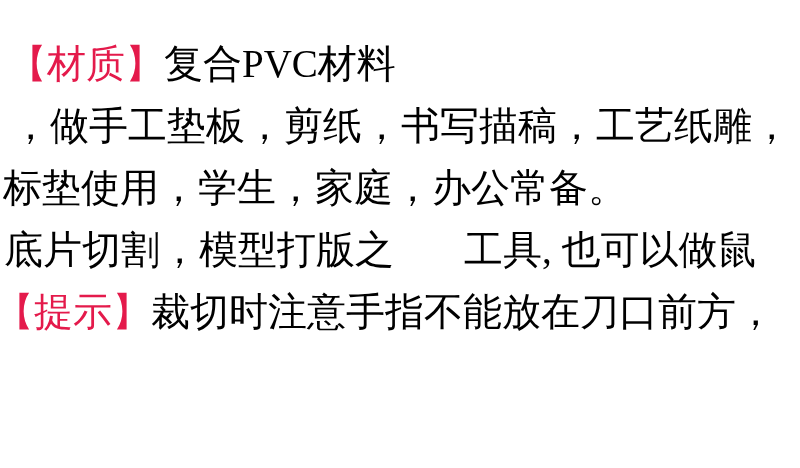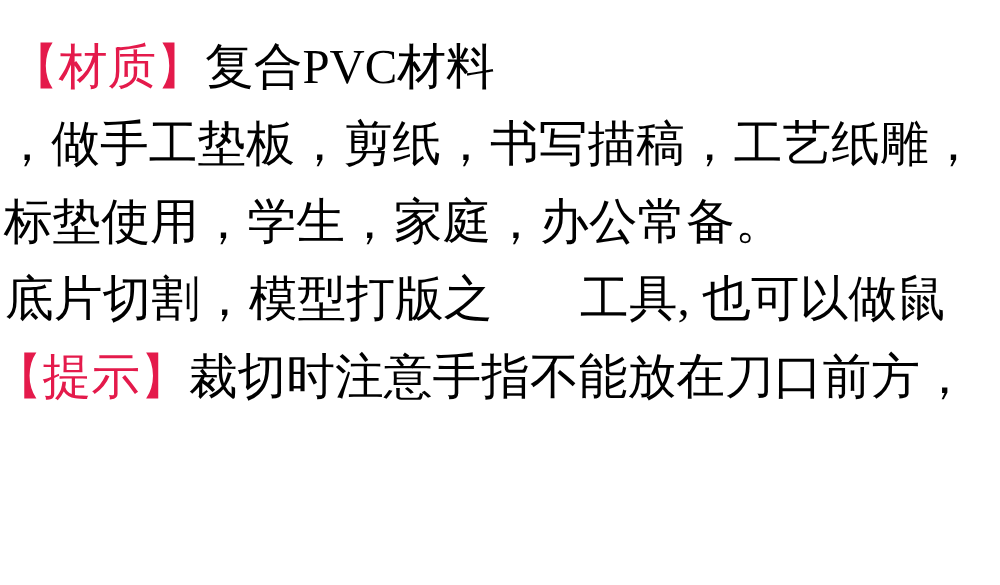--- a/index.html
+++ b/index.html
@@ -7,21 +7,21 @@
     padding: 0;
     background: #ffffff;
   }
   .page {
     position: relative;
     width: 800px;
     height: 468px;
     background: #ffffff;
     overflow: hidden;
     box-sizing: border-box;
-    padding-top: 23px;
+    padding-top: 33px;
     font-family: "Liberation Serif", "DejaVu Serif", serif;
   }
   .line {
     height: 62px;
     line-height: 62px;
     white-space: pre;
     font-size: 39px;
     letter-spacing: 0px;
   }
   .seg { display: inline; }
@@ -32,18 +32,18 @@
     height: 1px;
     vertical-align: baseline;
   }
 </style>
 </head>
 <body style="background: rgb(255, 255, 255);">
 
 <div class="page">
   <div id="lines-root">
       <div class="line" style="margin-left: 8px;"><span class="seg red">【材质】</span><span class="seg black">复合PVC材料</span></div>
-      <div class="line" style="margin-left: 2px;"><span class="seg black">，做手工垫板，剪纸，书写描稿，工艺纸雕，</span></div>
+      <div class="line" style="margin-left: 2px; text-align: center;"><span class="seg black">，做手工垫板，剪纸，书写描稿，工艺纸雕，</span></div>
       <div class="line" style="margin-left: 3px;"><span class="seg black">标垫使用，学生，家庭，办公常备。</span></div>
       <div class="line" style="margin-left: 4px;"><span class="seg black">底片切割，模型打版之</span><span class="gap" style="width: 70px;"></span><span class="seg black">工具, 也可以做鼠</span></div>
       <div class="line" style="margin-left: -5px;"><span class="seg red">【提示】</span><span class="seg black">裁切时注意手指不能放在刀口前方，</span></div>
     </div>
 </div>
 
 </body></html>

